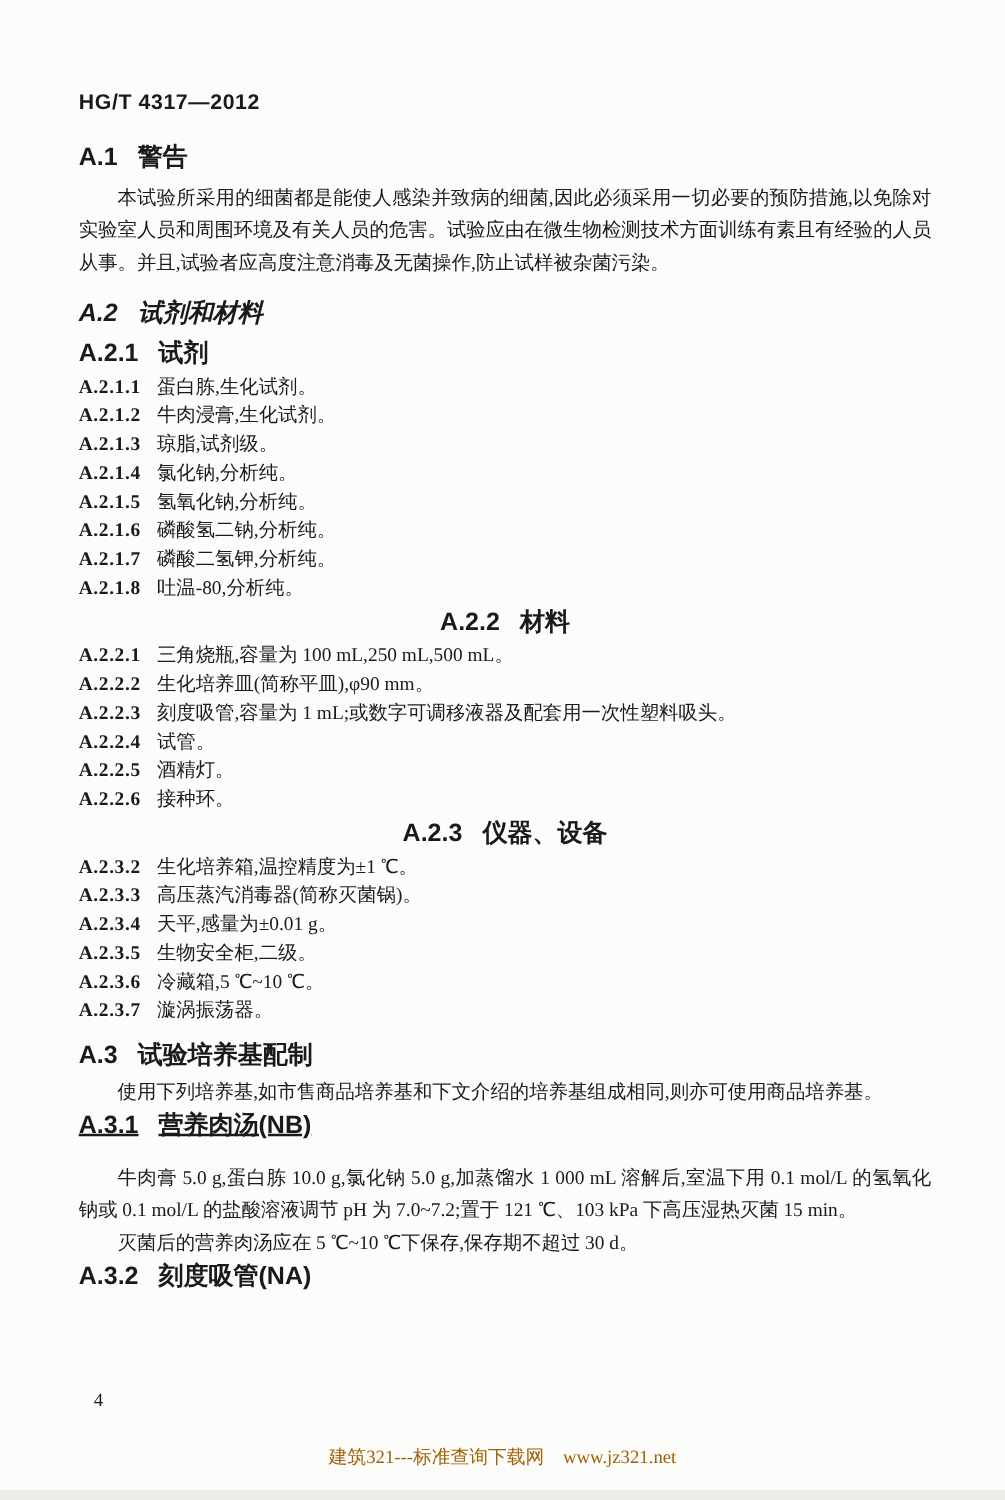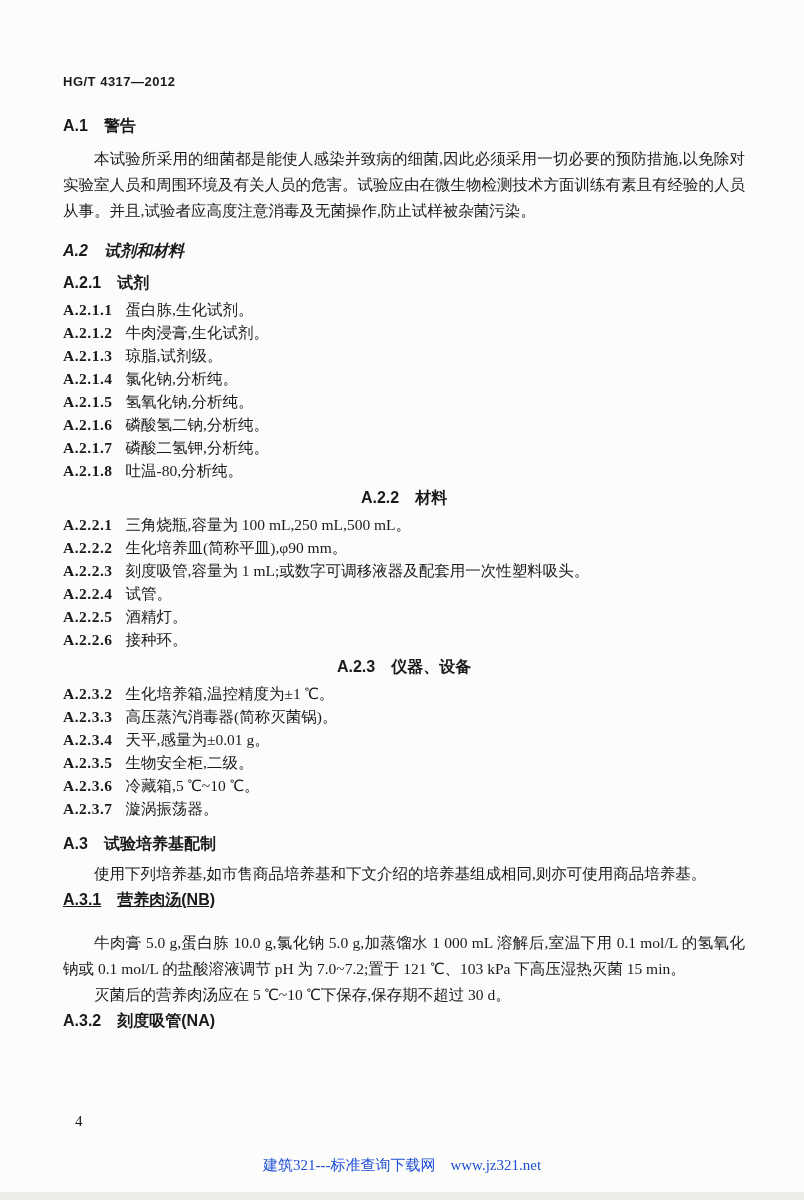--- a/index.html
+++ b/index.html
@@ -12,36 +12,36 @@
     color: #1a1a1a;
   }
   .page {
     position: absolute; inset: 0;
     padding: 72px 59px 0 63px;
     box-sizing: border-box;
   }
   .std-no {
     font-family: "Liberation Sans", sans-serif;
     font-weight: 700;
-    font-size: 13px;
+    font-size: 17px;
     line-height: 20px;
     letter-spacing: 0.5px;
   }
   .title-block { text-align: center; margin-top: 14px; }
   .appx-title {
     font-family: "Liberation Sans", sans-serif;
     font-weight: 700; font-size: 17px; line-height: 22px;
   }
   .appx-sub, .appx-method {
     font-family: "Liberation Sans", sans-serif;
     font-weight: 700; font-size: 15.5px; line-height: 20px; margin-top: 6px;
   }
   .h-sec {
     font-family: "Liberation Sans", sans-serif;
-    font-weight: 700; font-size: 16px; line-height: 20px;
+    font-weight: 700; font-size: 20px; line-height: 20px;
   }
   .h-sec .num { margin-right: 16px; }
   .para {
     margin: 0; font-size: 15.5px; line-height: 26px;
     text-align: justify; text-indent: 2em;
   }
   .clause { font-size: 15.5px; line-height: 23px; }
   .clause .num {
     font-family: "Liberation Serif", serif;
     font-weight: 700; margin-right: 13px; letter-spacing: 0.5px;
@@ -57,21 +57,21 @@
   .mt-a31 { margin-top: 3px; text-decoration: underline; }
   .mt-p31 { margin-top: 20px; }
   .mt-a32 { margin-top: 3px; }
   .page-number {
     position: absolute; left: 75px; top: 1113px;
     font-size: 15px; font-family: "Liberation Serif", serif;
   }
   .watermark {
     position: absolute; left: 0; right: 0; top: 1156px;
     text-align: center;
-    color: #1d4ed8;
+    color: #a16207;
     font-size: 15px;
     font-family: "Liberation Serif", serif;
     white-space: pre;
   }
   .scan-edge {
     position: absolute; left: 0; right: 0; bottom: 0; height: 8px;
     background: #ebebe8;
   }
 </style>
 </head>

